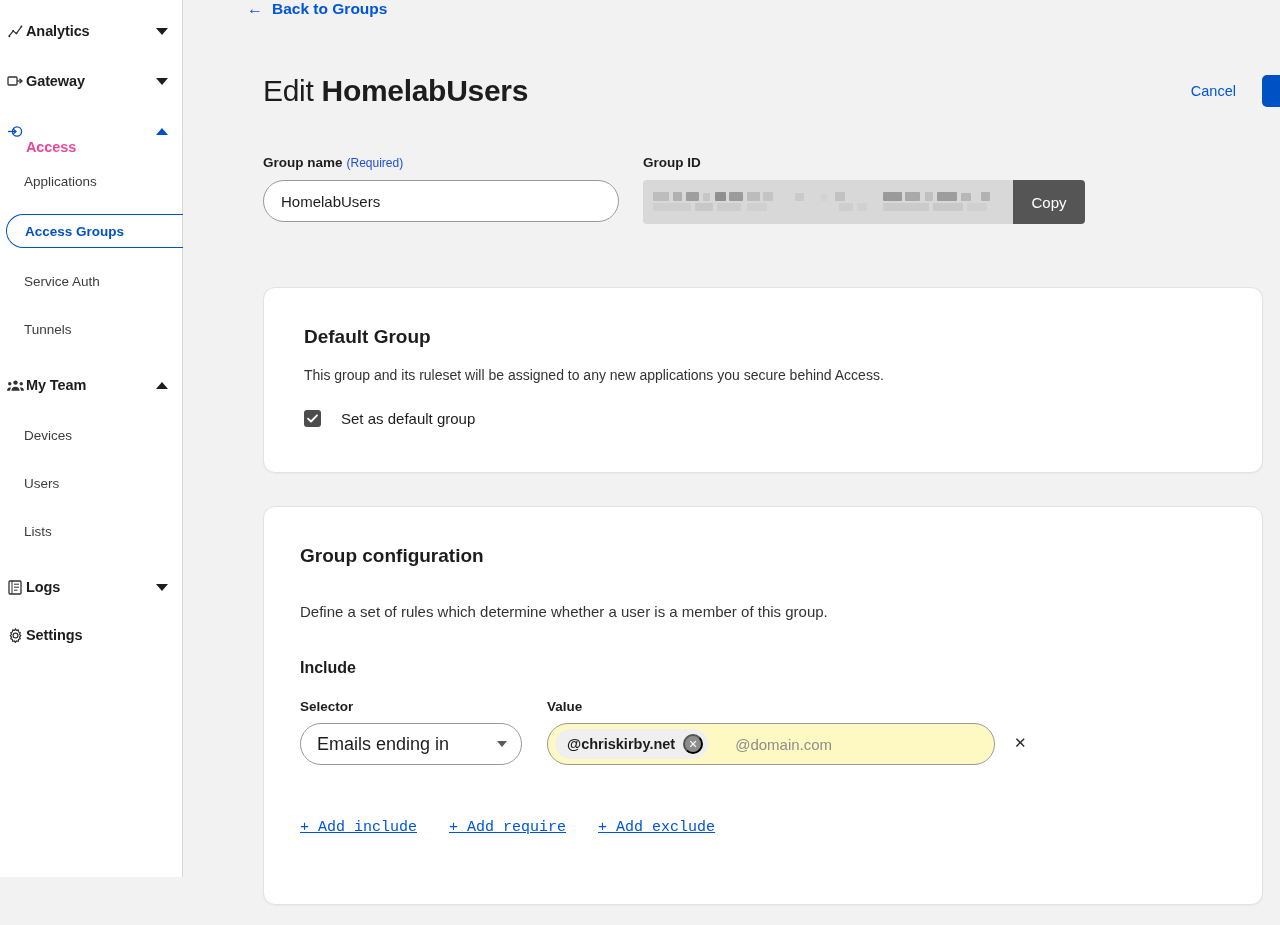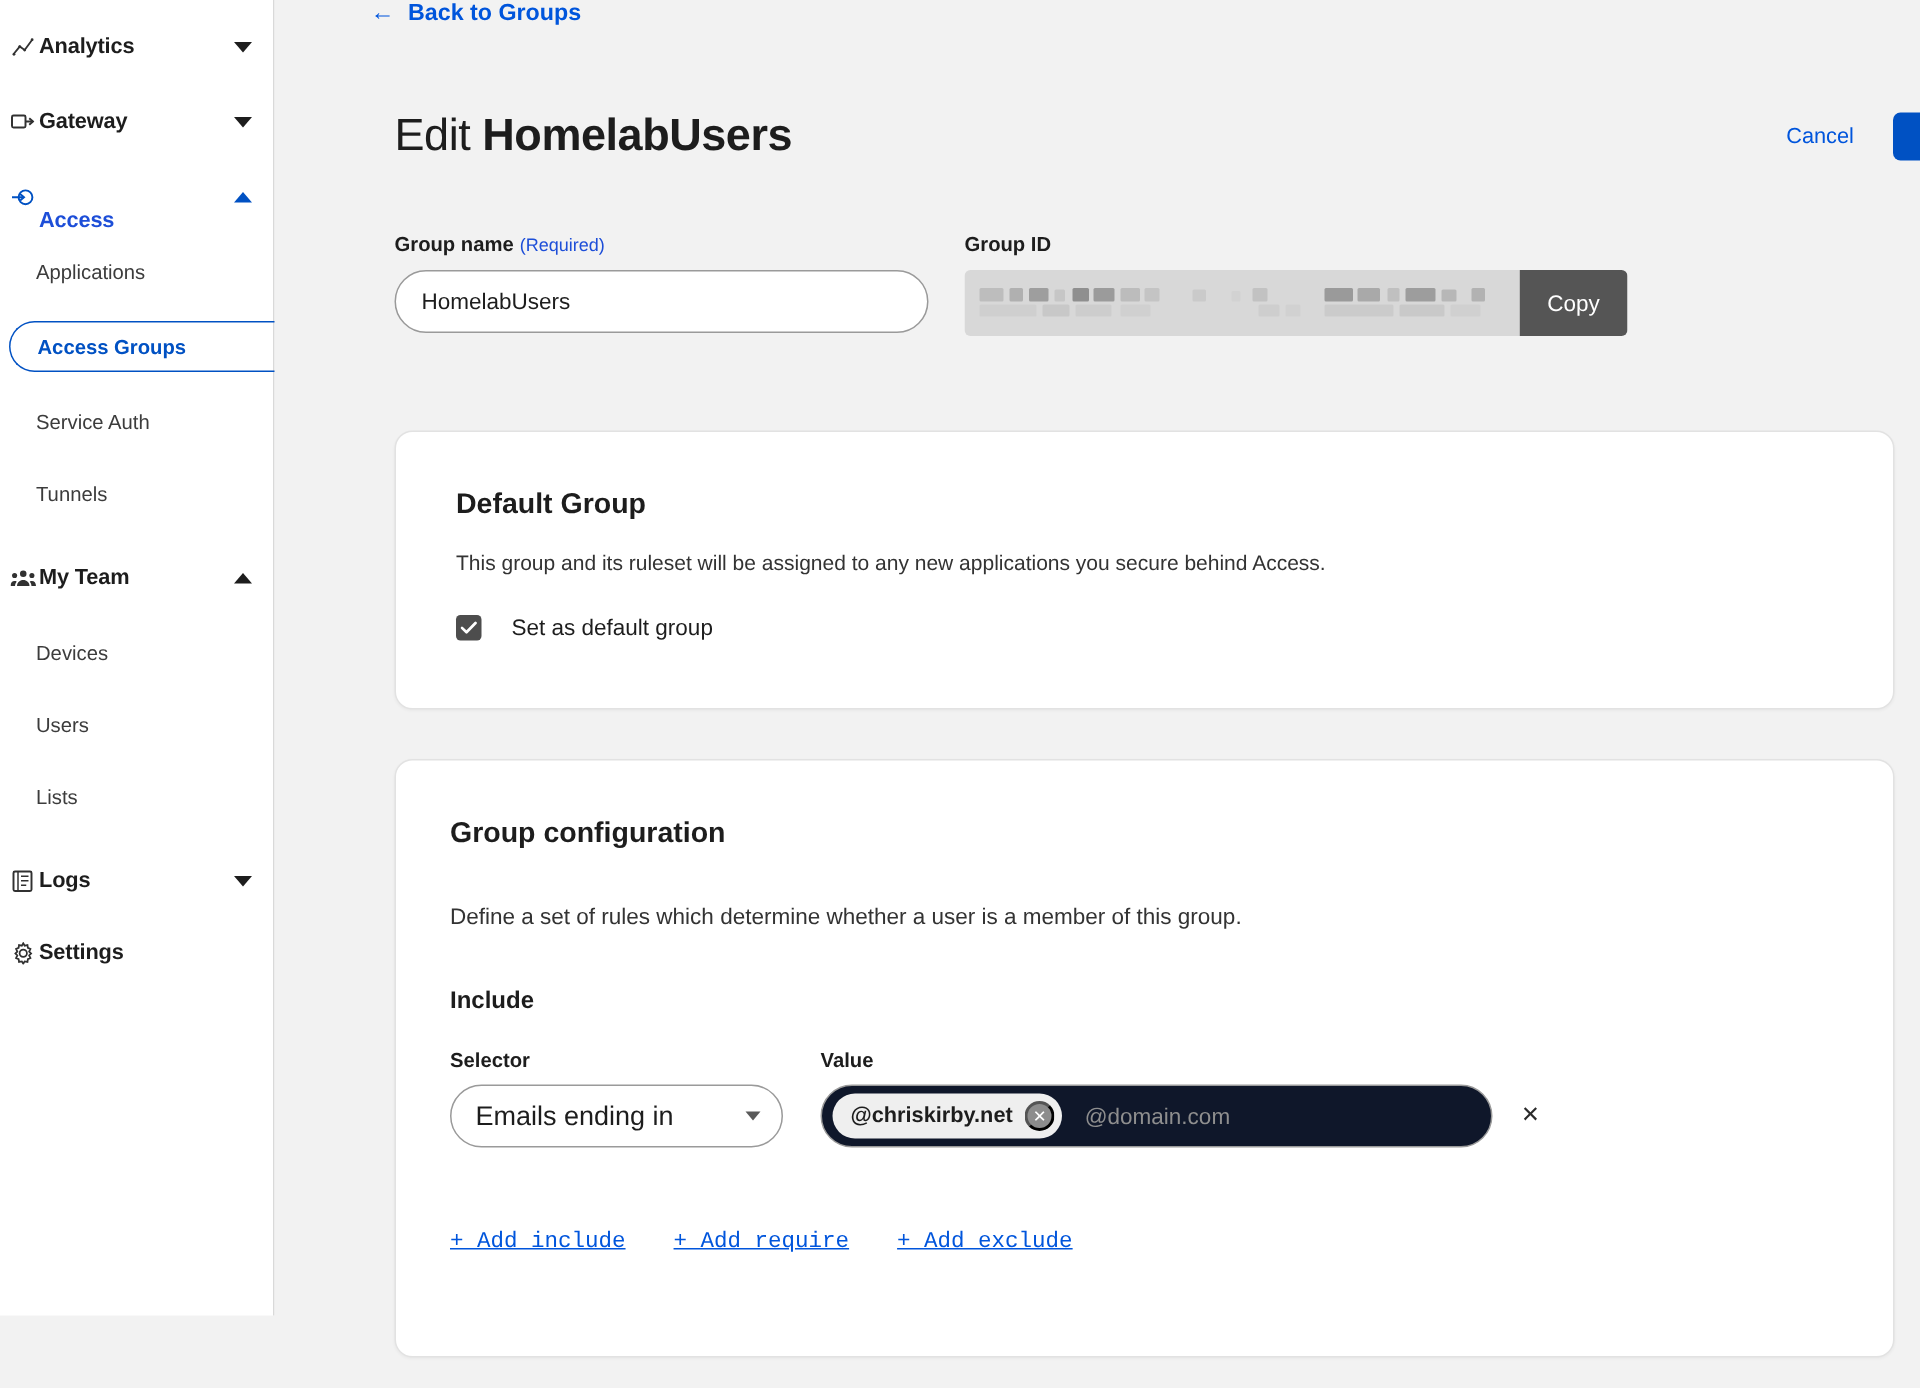--- a/index.html
+++ b/index.html
@@ -28,21 +28,21 @@
   }
   .nav-group .gicon {
     width: 22px; flex: 0 0 22px;
     display: flex; align-items: center; justify-content: center;
     color: #313131;
   }
   .nav-group .glabel {
     font-size: 14.5px; font-weight: bold; color: #1d1d1d;
     flex: 1 1 auto; letter-spacing: -0.1px;
   }
-  .nav-group.active .glabel { color: #1d4ed8; margin-top: 32px; }
+  .nav-group.active .glabel { color: #ec4899; margin-top: 32px; }
   .nav-group.active .gicon { color: #0051c3; }
   .caret { width: 0; height: 0; border-left: 6px solid transparent; border-right: 6px solid transparent; }
   .caret.down { border-top: 7px solid #1d1d1d; }
   .caret.up { border-bottom: 7px solid #1d1d1d; }
   .nav-group.active .caret.up { border-bottom-color: #0051c3; }
 
   .nav-sub {
     height: 30px; display: flex; align-items: center;
     padding-left: 24px; margin-bottom: 18px;
     font-size: 13.5px; color: #3c3c3c; cursor: pointer;
@@ -143,22 +143,22 @@
     width: 222px; height: 42px;
     border: 1px solid #9a9a9a; border-radius: 21px;
     background: #fff; display: flex; align-items: center;
     padding: 0 14px 0 16px; cursor: pointer;
   }
   .select-box .sv { flex: 1 1 auto; font-size: 18px; color: #1d1d1d; }
   .sel-caret { width: 0; height: 0; border-left: 5px solid transparent; border-right: 5px solid transparent; border-top: 6px solid #5a5a5a; }
   .value-box {
     width: 448px; height: 42px;
     border: 1px solid #9a9a9a; border-radius: 21px;
-    background: #0f172a; display: flex; align-items: center;
-    padding: 0 8px 0 7px; gap: 6px;
+    background: #fef9c3; display: flex; align-items: center;
+    padding: 0 8px 0 7px; gap: 18px;
   }
   .chip {
     display: flex; align-items: center; gap: 8px;
     background: #efefef; border-radius: 16px;
     height: 30px; padding: 0 5px 0 12px;
   }
   .chip-text { font-size: 14.5px; font-weight: bold; color: #1d1d1d; }
   .chip-x {
     width: 20px; height: 20px; border-radius: 50%;
     background: #8c8c8c; color: #fff; font-size: 11px;

